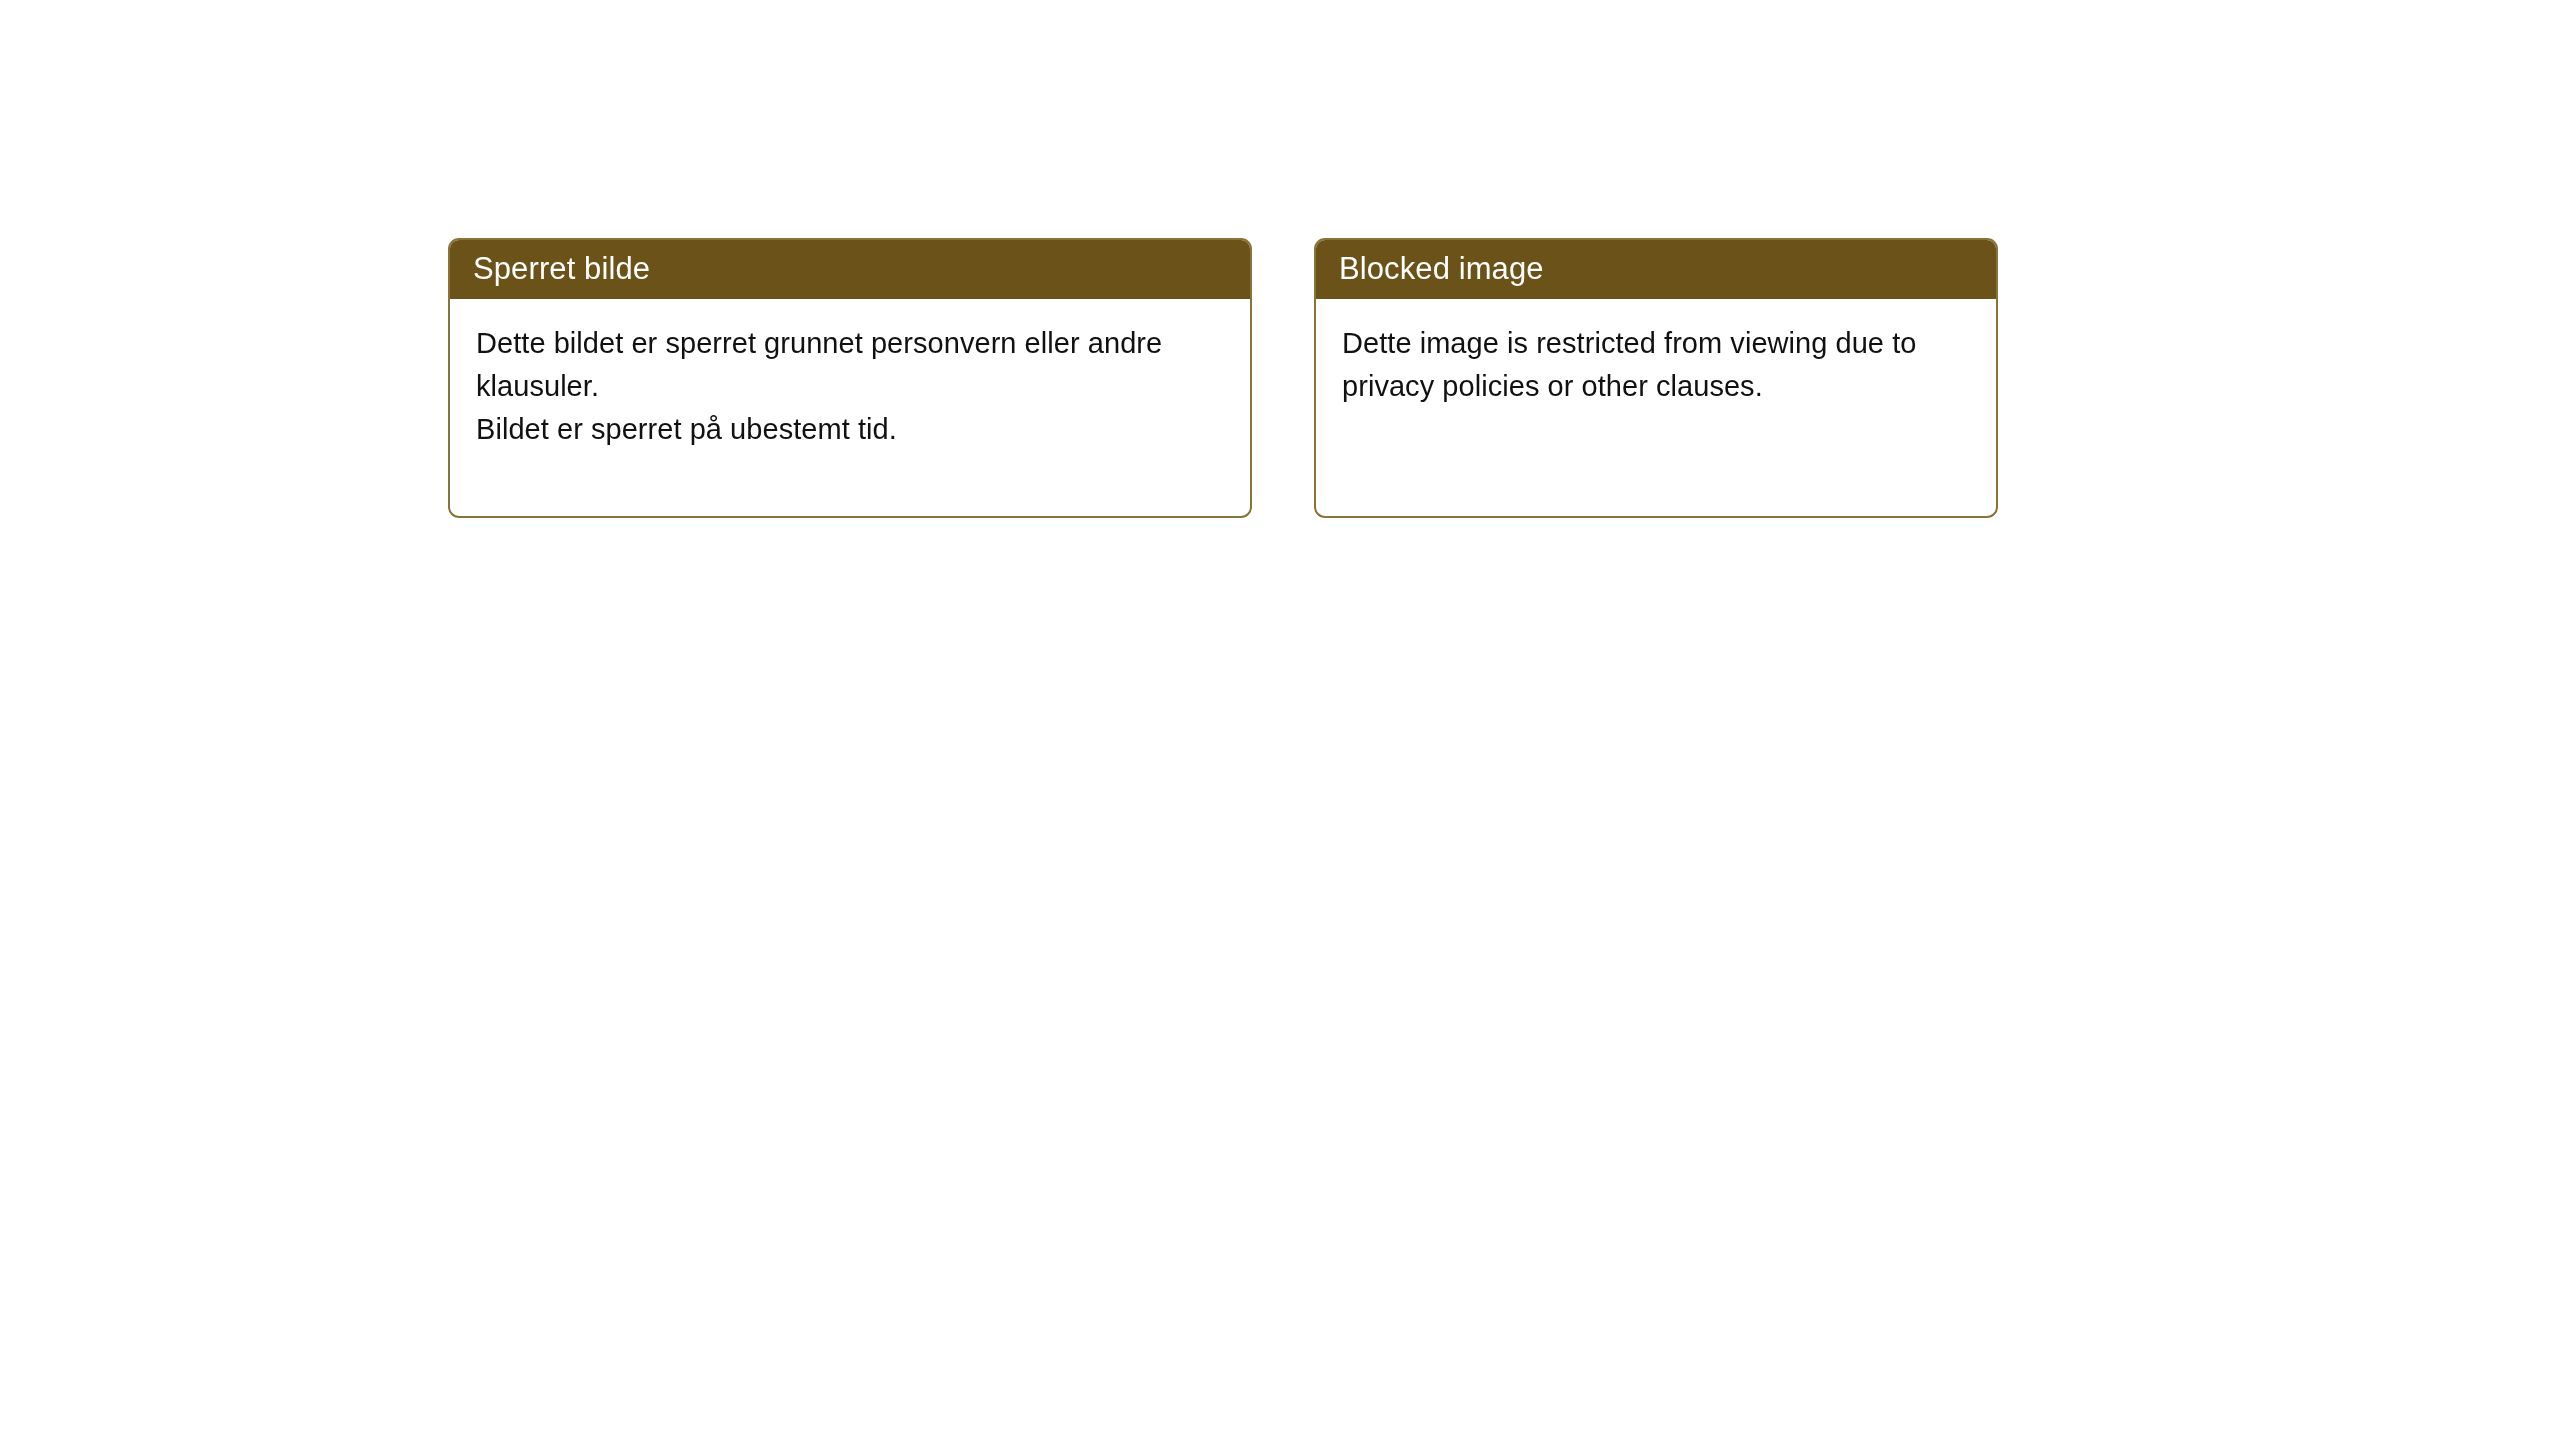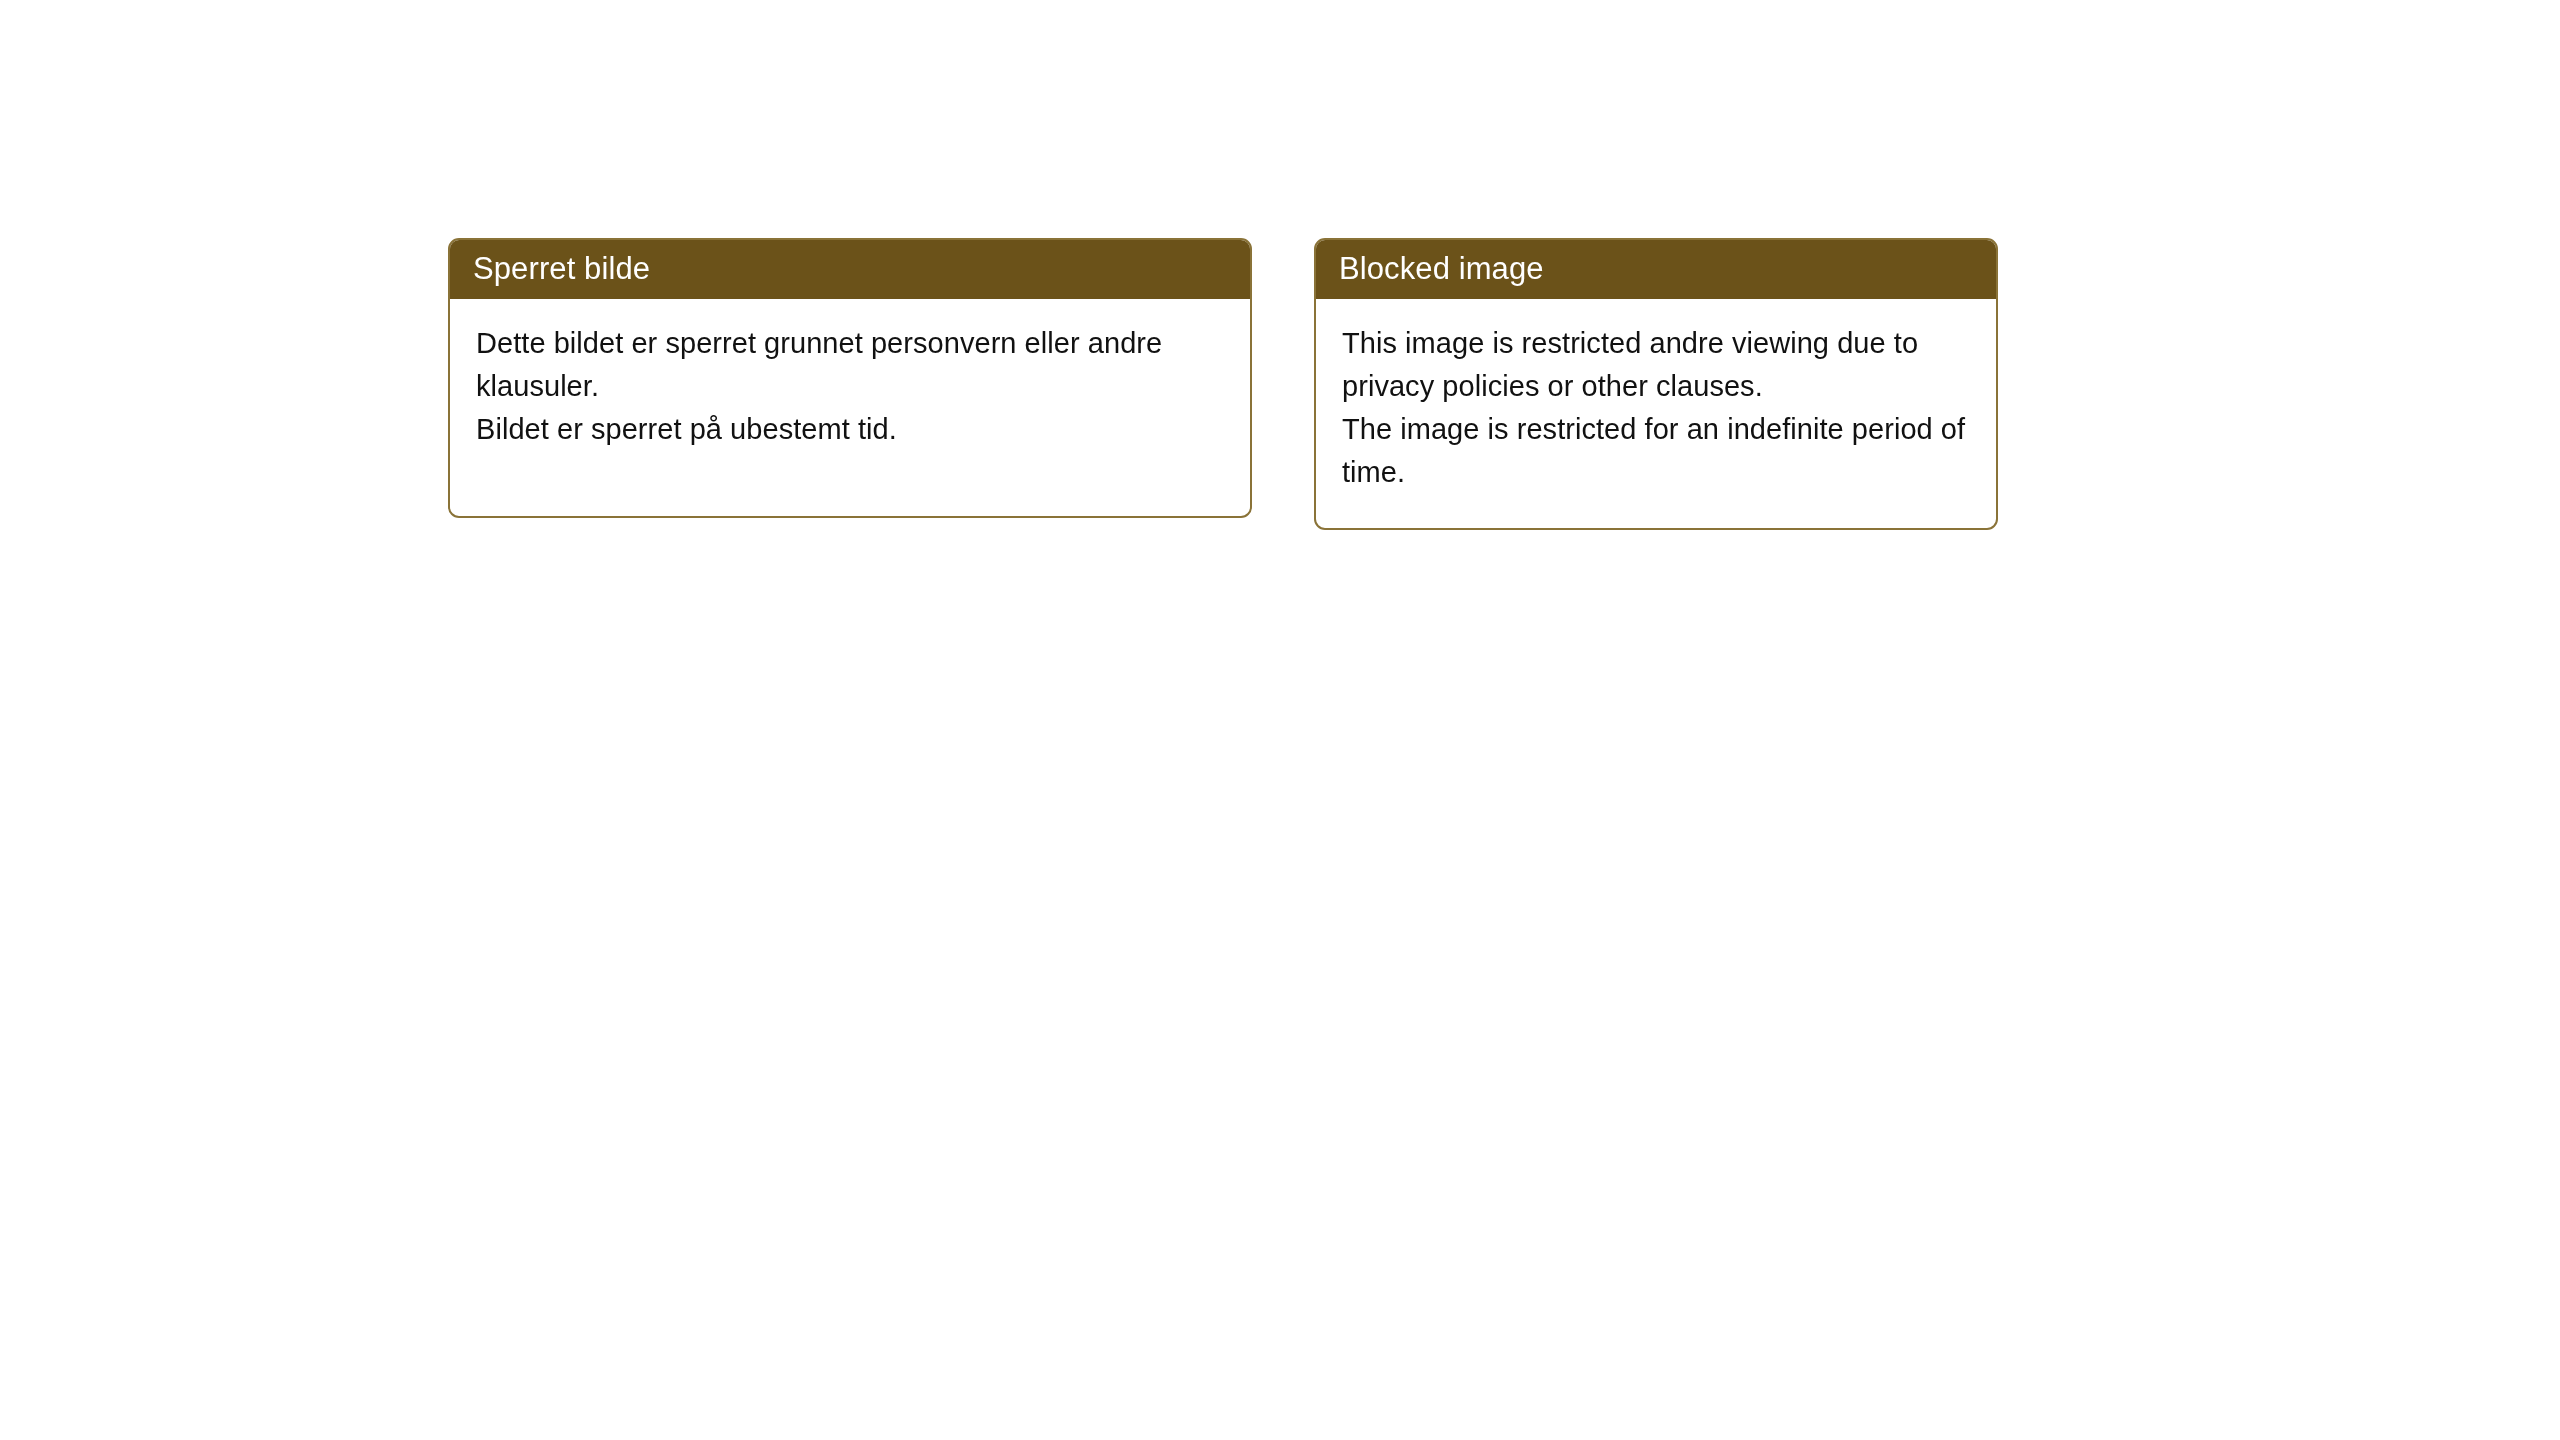--- a/index.html
+++ b/index.html
@@ -94,18 +94,17 @@
       <p>Dette bildet er sperret grunnet personvern eller andre klausuler.</p>
       <p>Bildet er sperret på ubestemt tid.</p>
     </div>
   </div>
 
   <div class="notice-card card-en">
     <div class="card-header">
       <span class="card-title">Blocked image</span>
     </div>
     <div class="card-body">
-      <p>This image is restricted andre viewing due to privacy policies or other clauses.</p>
-      <p>The image is restricted for an indefinite period of time.</p>
+      <p>Dette image is restricted from viewing due to privacy policies or other clauses.</p>
     </div>
   </div>
 
 </div>
 
 </body></html>

